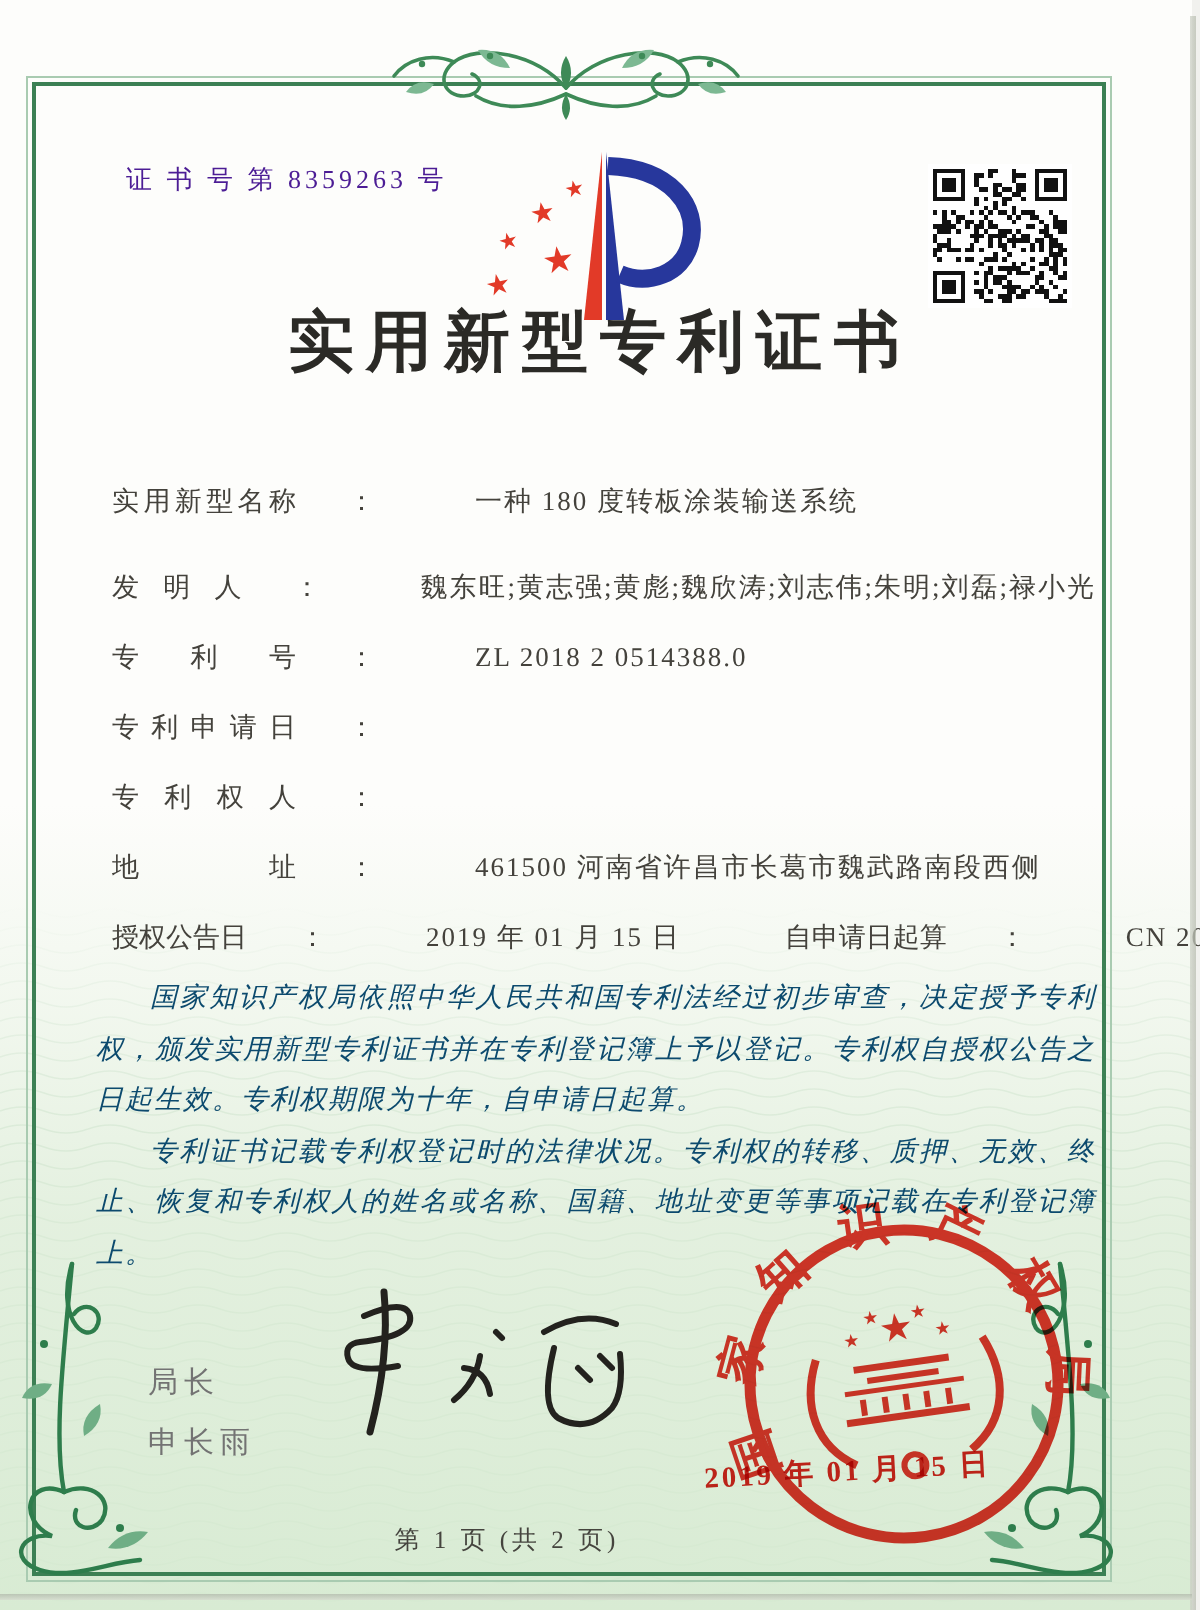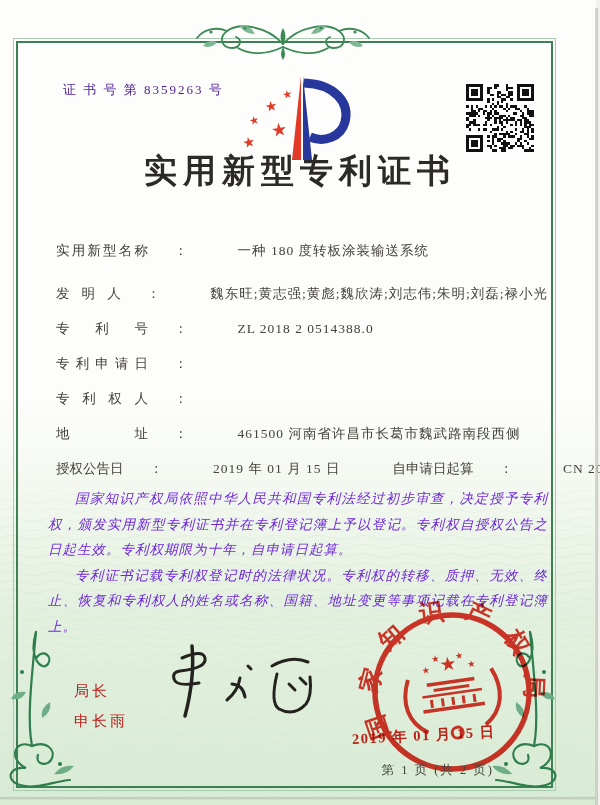--- a/index.html
+++ b/index.html
@@ -33,31 +33,31 @@
   .title{position:absolute;left:30px;top:149px;width:540px;margin:0;text-align:center;
     font-size:33px;font-weight:600;letter-spacing:6px;color:#2b2a26;}
   .fields{position:absolute;left:56px;top:243px;width:492px;font-size:13.5px;color:#44423c;}
   .row{line-height:16px;margin-bottom:19px;display:flex;white-space:nowrap;gap:26px;}
   .row.first{margin-bottom:27px;}
   .flabel{display:inline-block;width:92px;text-align-last:justify;text-align:justify;}
   .flabel.g2{width:86px;margin-left:26px;}
   .colon{margin-right:4px;}
   .fvalue{letter-spacing:1px;margin-left:20px;}
   .body-text{position:absolute;left:48px;top:486px;width:500px;font-size:13.5px;
-    line-height:25.5px;color:#6d28d9;text-align:justify;letter-spacing:1px;font-style:italic;}
+    line-height:25.5px;color:#0c4a6e;text-align:justify;letter-spacing:1px;font-style:italic;}
   .body-text p{margin:0;text-indent:2em;}
-  .officer{position:absolute;left:74px;top:682px;color:#b91c1c;
+  .officer{position:absolute;left:74px;top:682px;color:#737373;
     font-family:"Liberation Sans","DejaVu Sans",sans-serif;font-size:15px;letter-spacing:3px;}
   .officer div{margin-bottom:11px;}
   .signature{position:absolute;left:146px;top:642px;}
   .seal{position:absolute;left:352px;top:592px;mix-blend-mode:multiply;opacity:.93;}
   .seal-date{position:absolute;left:352px;top:726px;width:150px;color:#d9251c;
     font-weight:bold;font-size:14.5px;letter-spacing:1.5px;transform:rotate(-3deg);
     mix-blend-mode:multiply;}
-  .page-footer{position:absolute;left:13px;top:762px;width:481px;text-align:right;
+  .page-footer{position:absolute;left:13px;top:762px;width:481px;text-align:center;
     font-size:12.5px;color:#45443e;letter-spacing:2px;}
 </style>
 </head>
 <body>
 
 <div class="paper">
 
   <svg class="guilloche" width="596" height="353">
     <defs>
       <pattern id="gw" width="44" height="9" patternUnits="userSpaceOnUse">

